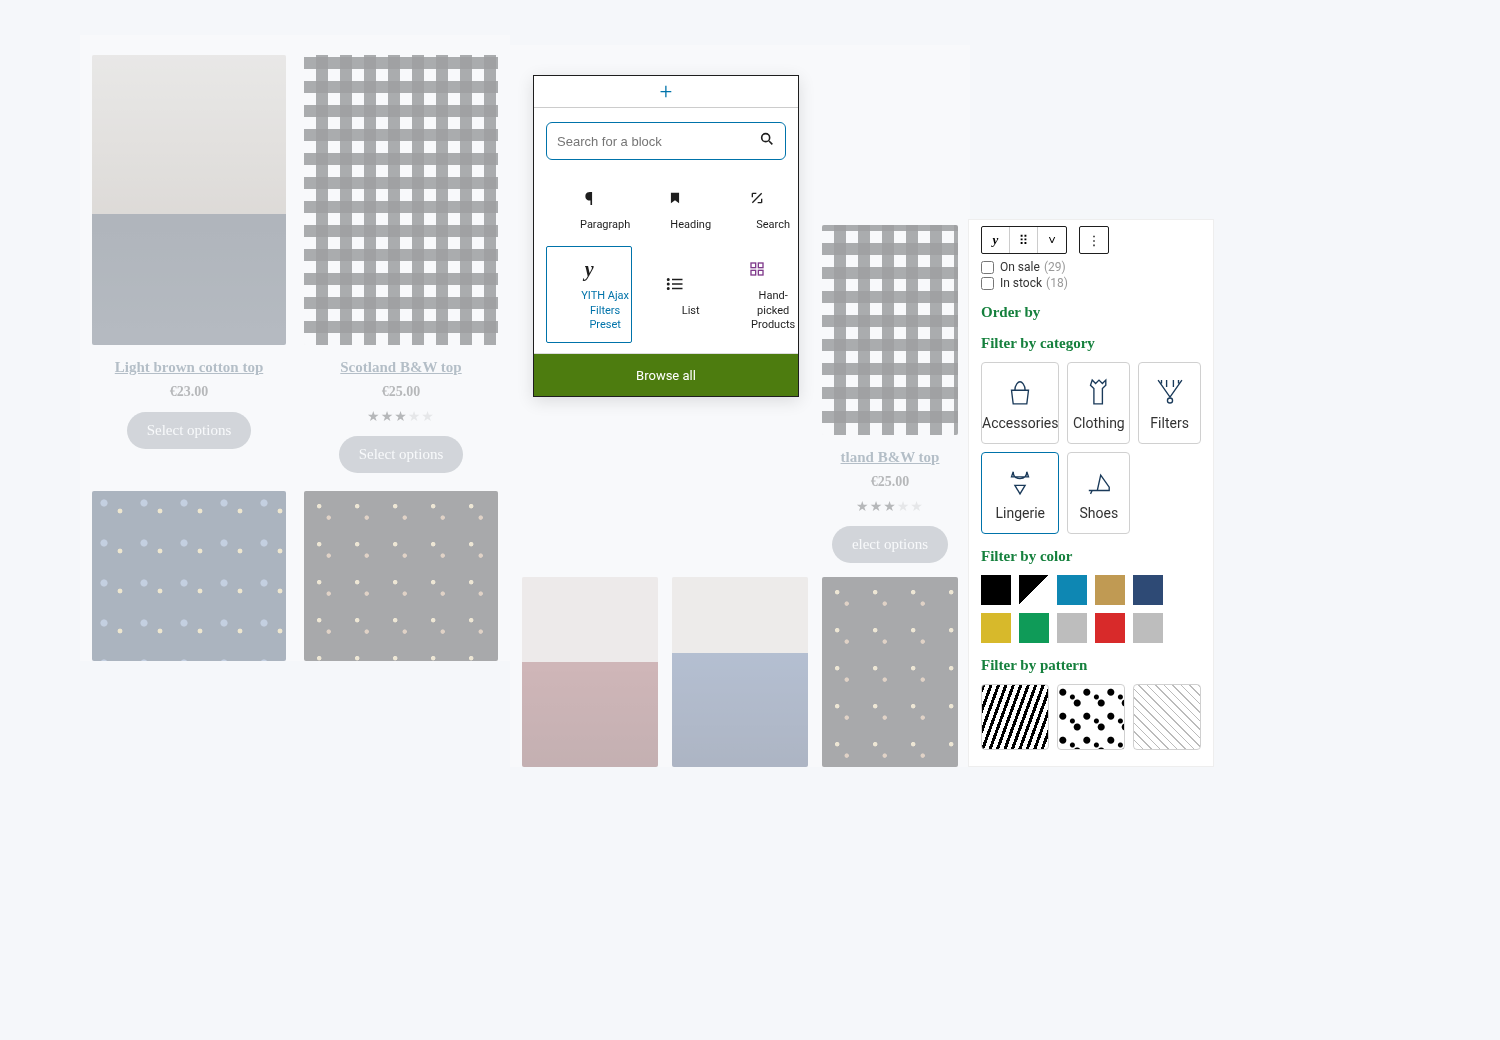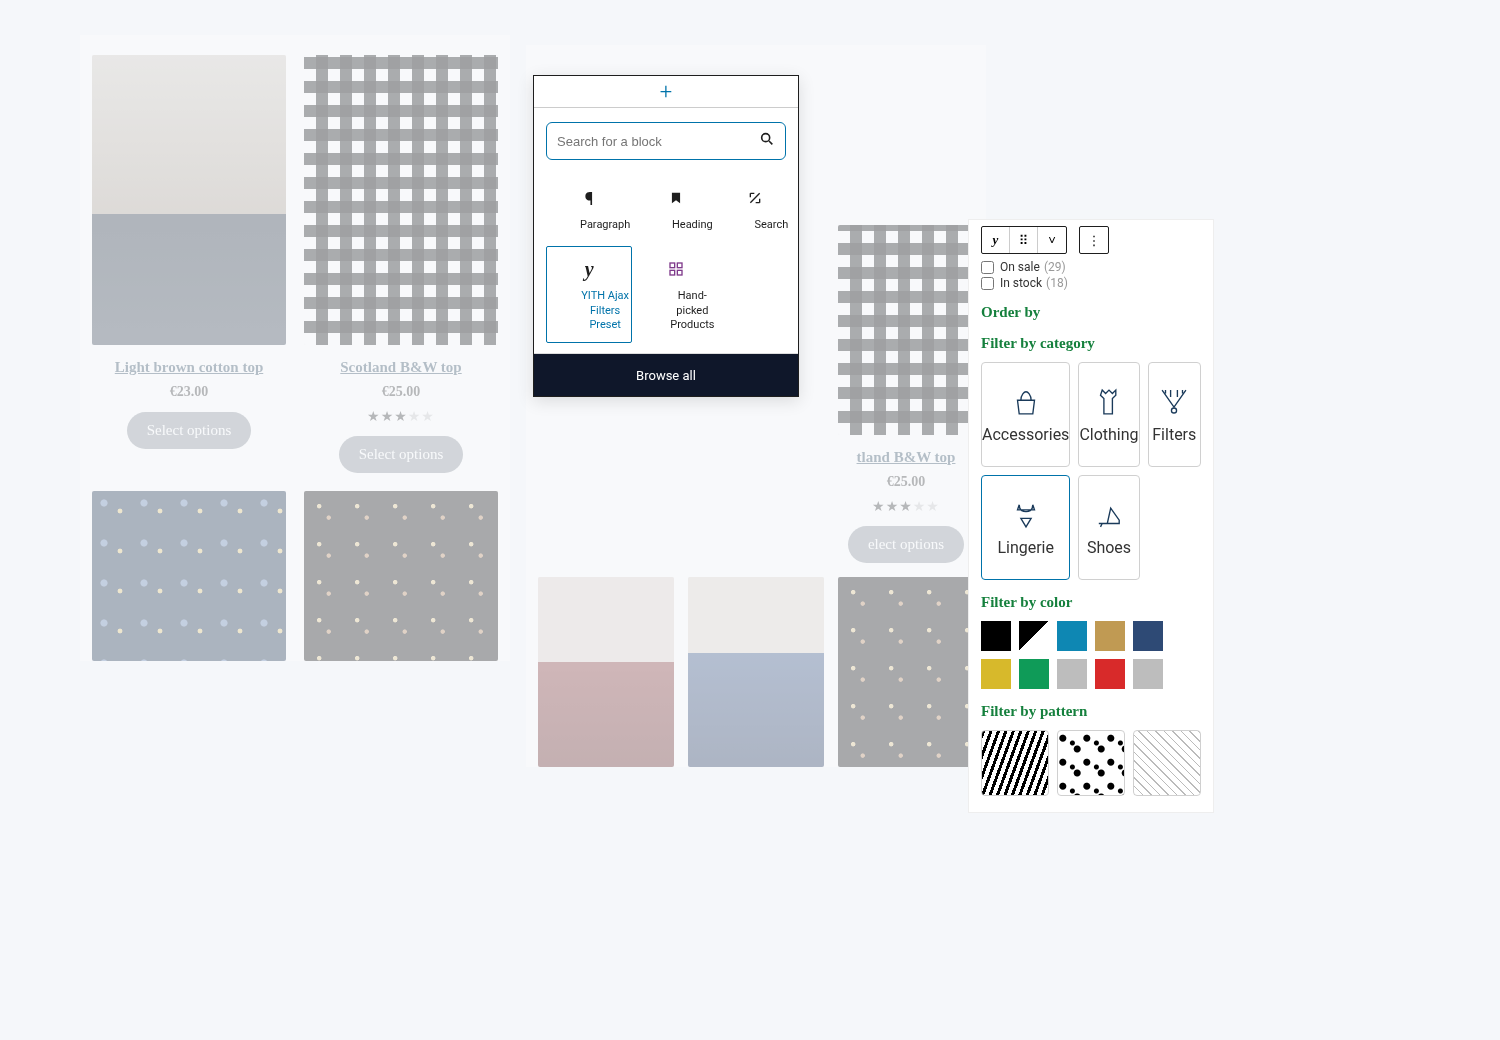--- a/index.html
+++ b/index.html
@@ -14,50 +14,50 @@
 .prod-title{margin-top:14px;font-size:15px;font-weight:600;color:#2e5a7a;text-decoration:underline;font-family:Georgia,serif;}
 .prod-price{margin-top:8px;font-size:14px;color:#444;font-family:Georgia,serif;font-weight:bold;}
 .prod-rating{margin-top:8px;color:#444;font-size:14px;letter-spacing:1px;}
 .prod-btn{display:inline-block;margin-top:12px;background:#8f98a4;color:#fff;border:none;border-radius:30px;padding:10px 20px;font-size:15px;font-family:Georgia,serif;}
 .placeholder-woman{position:absolute;inset:0;background:linear-gradient(180deg,#d7cdbf 0%,#b9a690 55%,#2a3d55 55%,#3a4d65 100%);}
 .placeholder-plaid{position:absolute;inset:0;background:repeating-linear-gradient(90deg,#fff 0 12px,#222 12px 24px),repeating-linear-gradient(0deg,#fff 0 12px,#222 12px 24px);background-blend-mode:multiply;}
 .placeholder-floral-blue{position:absolute;inset:0;background:radial-gradient(circle at 30% 30%,#5a8bd4 8%,transparent 10%),radial-gradient(circle at 70% 50%,#f2c94c 6%,transparent 8%),#1a3a6a;background-size:40px 40px;}
 .placeholder-floral-dark{position:absolute;inset:0;background:radial-gradient(circle at 40% 40%,#efc66b 6%,transparent 8%),radial-gradient(circle at 65% 70%,#d48a4a 5%,transparent 7%),#1b1b1b;background-size:38px 38px;}
 
 
-.panel-mid{position:absolute;left:526px;top:45px;width:460px;background:#fff;padding:20px 12px 0;}
+.panel-mid{position:absolute;left:510px;top:45px;width:460px;background:#fff;padding:20px 12px 0;}
 .panel-mid .prod-img{height:290px;}
 .placeholder-red{position:absolute;inset:0;background:linear-gradient(180deg,#e8d2c7 0%,#e8d2c7 45%,#b33535 45%,#8a2525 100%);}
 .placeholder-blue2{position:absolute;inset:0;background:linear-gradient(180deg,#e3d6c8 0%,#e3d6c8 40%,#2e5aa8 40%,#1d3d7a 100%);}
 
 
 .inserter{position:absolute;left:533px;top:75px;width:266px;background:#fff;border:1px solid #1e1e1e;z-index:50;box-shadow:0 4px 16px rgba(0,0,0,0.12);}
 .inserter-add{height:32px;display:flex;align-items:center;justify-content:center;color:#0073aa;font-size:22px;font-weight:300;border-bottom:1px solid #ccc;}
 .inserter-body{padding:14px 12px 10px;border-bottom:1px solid #ddd;}
 .inserter-search{display:flex;align-items:center;border:1.5px solid #0073aa;border-radius:6px;padding:0 10px;height:38px;}
 .inserter-search input{flex:1;border:none;outline:none;font-size:13px;}
 .inserter-blocks{display:grid;grid-template-columns:1fr 1fr 1fr;gap:4px;margin-top:16px;}
 .block-item{display:flex;flex-direction:column;align-items:center;justify-content:center;padding:10px 2px;font-size:11px;text-align:center;color:#1e1e1e;border-radius:2px;}
 .block-item.selected{border:1.5px solid #0073aa;color:#0073aa;}
 .block-item .ico{height:24px;display:flex;align-items:center;justify-content:center;margin-bottom:8px;font-size:18px;}
 .block-item.selected .ico{color:#1e1e1e;}
 .block-label{line-height:1.3;margin-left:32px;}
-.inserter-footer{height:42px;background:#0f172a;color:#fff;display:flex;align-items:center;justify-content:center;font-size:13px;}
+.inserter-footer{height:42px;background:#4d7c0f;color:#fff;display:flex;align-items:center;justify-content:center;font-size:13px;}
 
 
 .sidebar{position:absolute;right:287px;top:220px;width:244px;background:#fff;padding:6px 12px 16px;box-shadow:0 0 0 1px #eee;}
 .sb-toolbar{display:inline-flex;border:1px solid #1e1e1e;border-radius:2px;height:28px;margin-bottom:4px;}
 .sb-tbtn{width:28px;display:flex;align-items:center;justify-content:center;font-size:13px;border-right:1px solid #ccc;}
 .sb-tbtn:last-child{border-right:none;}
 .sb-check{display:flex;align-items:center;font-size:12px;color:#333;margin:2px 0;}
 .sb-check input{margin-right:6px;}
 .sb-count{color:#999;margin-left:4px;}
 .sb-h{font-family:Georgia,serif;font-weight:700;font-size:15px;color:#15803d;margin:14px 0 10px;}
 .cat-grid{display:grid;grid-template-columns:1fr 1fr 1fr;gap:8px;}
-.cat-tile{border:1px solid #d0d0d0;border-radius:4px;height:105px;display:flex;flex-direction:column;align-items:center;justify-content:center;font-size:16px;color:#333;}
+.cat-tile{border:1px solid #d0d0d0;border-radius:4px;height:82px;display:flex;flex-direction:column;align-items:center;justify-content:center;font-size:14px;color:#333;}
 .cat-tile.selected{border:1.5px solid #0073aa;}
 .cat-tile svg{stroke:#1a3a5a;fill:none;stroke-width:1.6;}
 .cat-label{margin-top:6px;}
 .color-grid{display:grid;grid-template-columns:repeat(6,1fr);gap:8px;}
 .swatch{height:30px;}
 .sw-bw{background:linear-gradient(135deg,#000 0 50%,#fff 50% 100%);}
 .pat-grid{display:grid;grid-template-columns:1fr 1fr 1fr;gap:8px;}
 .pat-tile{height:66px;border:1px solid #d0d0d0;border-radius:4px;}
 .pat-1{background:repeating-linear-gradient(110deg,#000 0 3px,#fff 3px 7px);}
 .pat-2{background:radial-gradient(circle at 20% 30%,#000 3px,transparent 4px),radial-gradient(circle at 60% 50%,#000 2px,transparent 3px),radial-gradient(circle at 80% 75%,#000 3px,transparent 4px),#fff;background-size:24px 24px;}
@@ -162,20 +162,33 @@
             </svg>
         </span>
         <span class="block-label">Search</span>
       </div>
       <div class="block-item selected">
         <span class="ico" style="font-family:Georgia;font-weight:900;font-style:italic;font-size:20px;">y</span>
         <span class="block-label">YITH Ajax Filters Preset</span>
       </div>
       <div class="block-item">
         <span class="ico">
+          <svg width="18" height="14" viewBox="0 0 24 18" stroke="#1e1e1e" stroke-width="2">
+              <line x1="8" y1="3" x2="22" y2="3"></line>
+              <line x1="8" y1="9" x2="22" y2="9"></line>
+              <line x1="8" y1="15" x2="22" y2="15"></line>
+              <circle cx="3" cy="3" r="1" fill="#1e1e1e"></circle>
+              <circle cx="3" cy="9" r="1" fill="#1e1e1e"></circle>
+              <circle cx="3" cy="15" r="1" fill="#1e1e1e"></circle>
+            </svg>
+        </span>
+        <span class="block-label">List</span>
+      </div>
+      <div class="block-item">
+        <span class="ico">
           <svg width="16" height="16" viewBox="0 0 24 24" fill="none" stroke="#7f3a8b" stroke-width="2">
               <rect x="3" y="3" width="7" height="7"></rect>
               <rect x="14" y="3" width="7" height="7"></rect>
               <rect x="3" y="14" width="7" height="7"></rect>
               <rect x="14" y="14" width="7" height="7"></rect>
             </svg>
         </span>
         <span class="block-label">Hand-picked Products</span>
       </div>
     </div>

